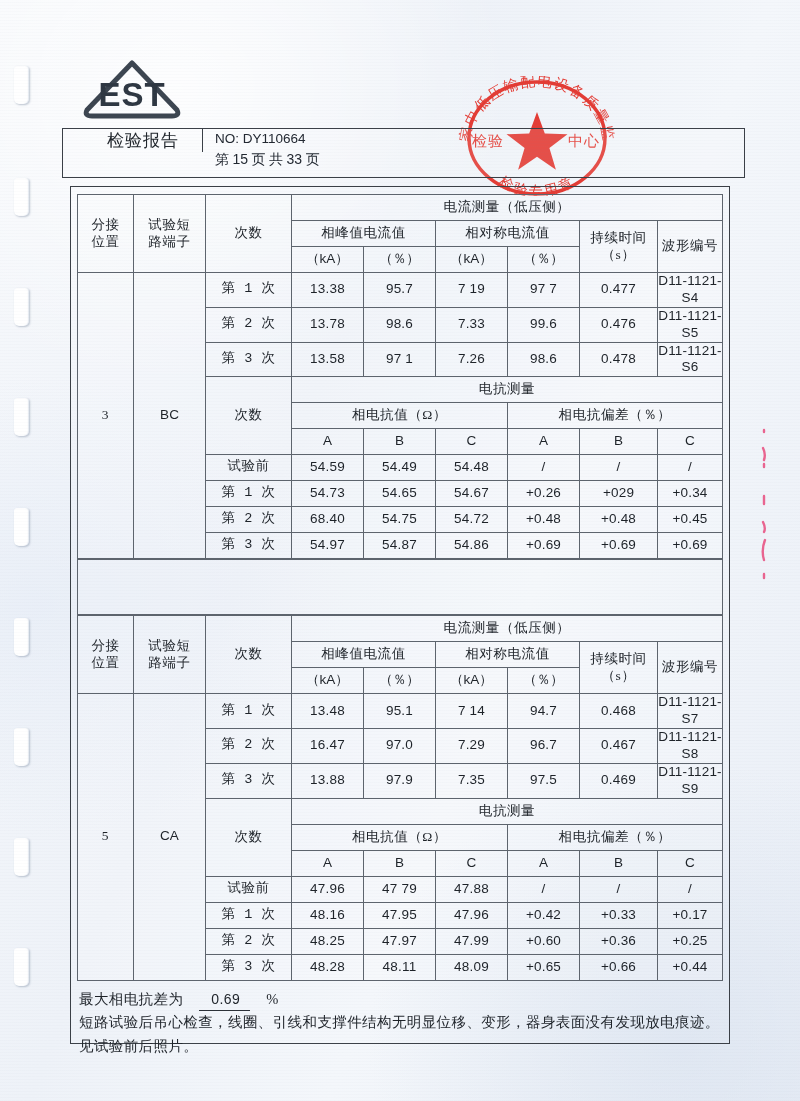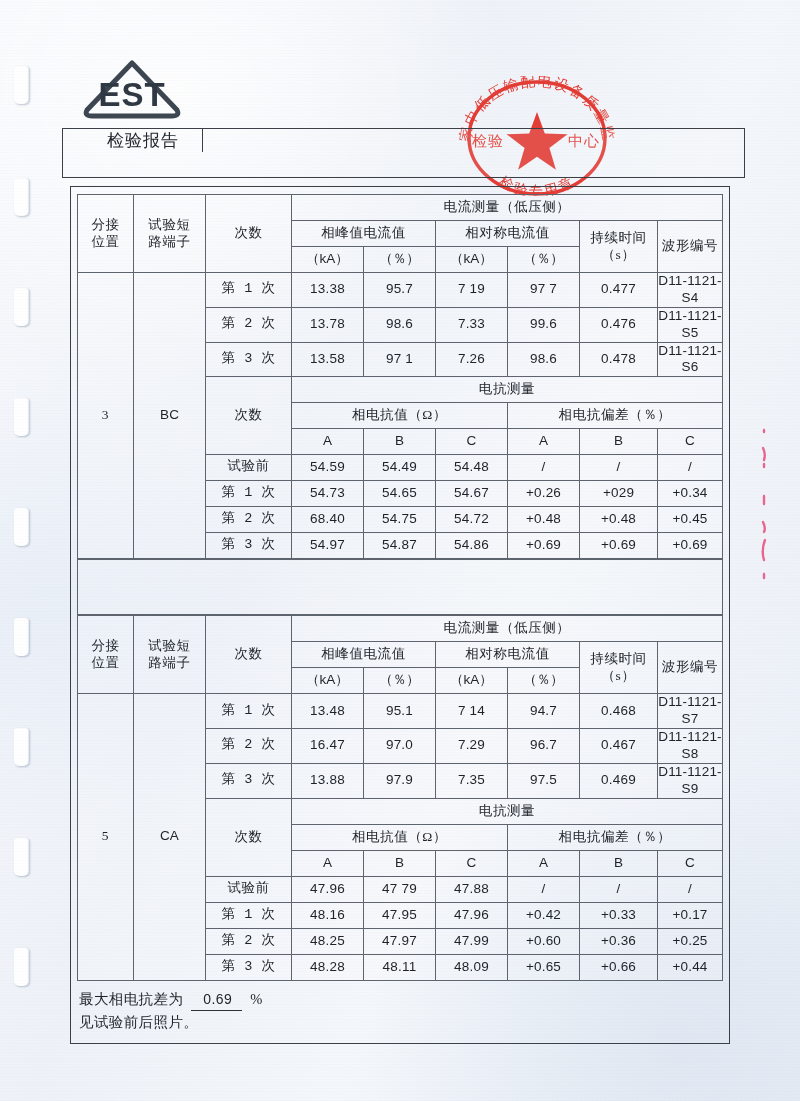--- a/index.html
+++ b/index.html
@@ -181,21 +181,21 @@
     font-family: "Liberation Serif", "DejaVu Serif", serif;
     font-size: 14.5px;
     color: #1d2228;
     line-height: 1.62;
     letter-spacing: 0.4px;
     padding-left: 2px;
   }
   .notes .maxline {
     display: flex;
     align-items: baseline;
-    gap: 8px;
+    gap: 16px;
   }
   .notes .blankval {
     border-bottom: 1.3px solid #2a2f36;
     padding: 0 10px 0 12px;
     font-family: "Liberation Sans", sans-serif;
     font-size: 14px;
   }
 
   
   .pen {
@@ -269,20 +269,31 @@
         <path d="M14 72 L14 80"></path>
         <path d="M13 98 Q16 104 14 108"></path>
         <path d="M15 116 Q11 126 14 136"></path>
         <path d="M14 150 L14 154"></path>
       </g>
     </svg>
   </div>
 
   <div class="hdr">
     <div class="hdr-cell hdr-report">检验报告</div>
+    <div class="hdr-cell hdr-right">
+      <div>NO: DY110664</div>
+      <div class="pg">
+        <span>第</span>
+        <b>15</b>
+        <span>页</span>
+        <span>共</span>
+        <b>33</b>
+        <span>页</span>
+      </div>
+    </div>
   </div>
 
   <div class="frame">
 
     <table class="t">
       <colgroup>
         <col style="width:56px">
           <col style="width:72px">
           <col style="width:86px">
         <col style="width:72px">
@@ -531,19 +542,20 @@
         </tr>
       </tbody>
     </table>
 
     <div class="notes">
       <div class="maxline">
         <span>最大相电抗差为</span>
         <span class="blankval">0.69</span>
         <span>%</span>
       </div>
+      <div>短路试验后吊心检查，线圈、引线和支撑件结构无明显位移、变形，器身表面没有发现放电痕迹。</div>
       <div>见试验前后照片。</div>
     </div>
 
   </div>
 
   <div class="grain"></div>
 </div>
 
 </body></html>

